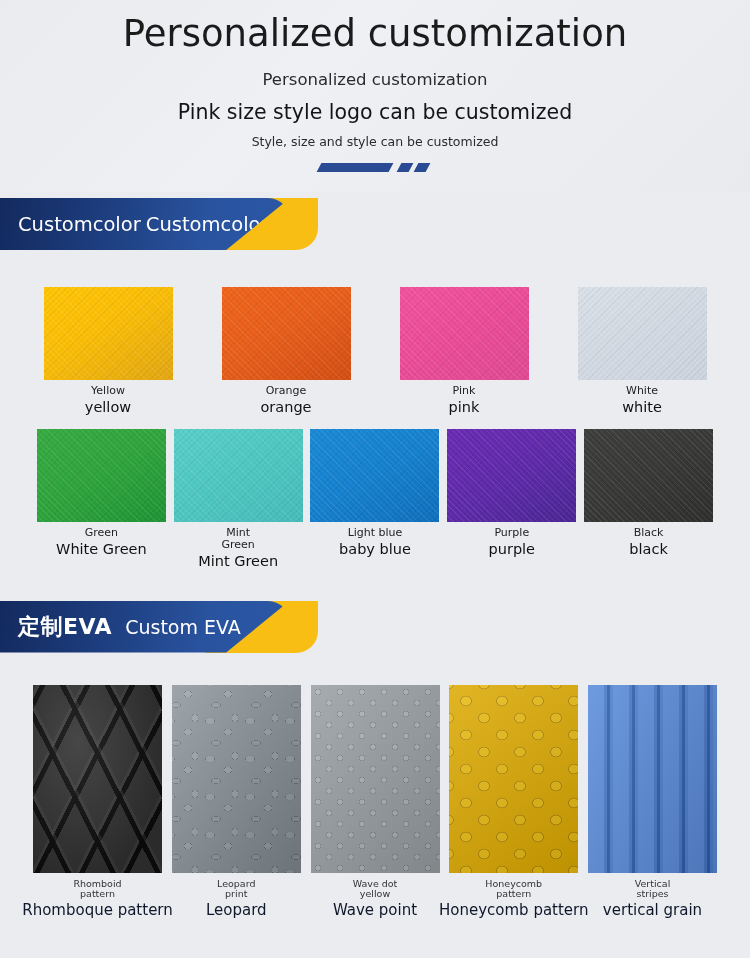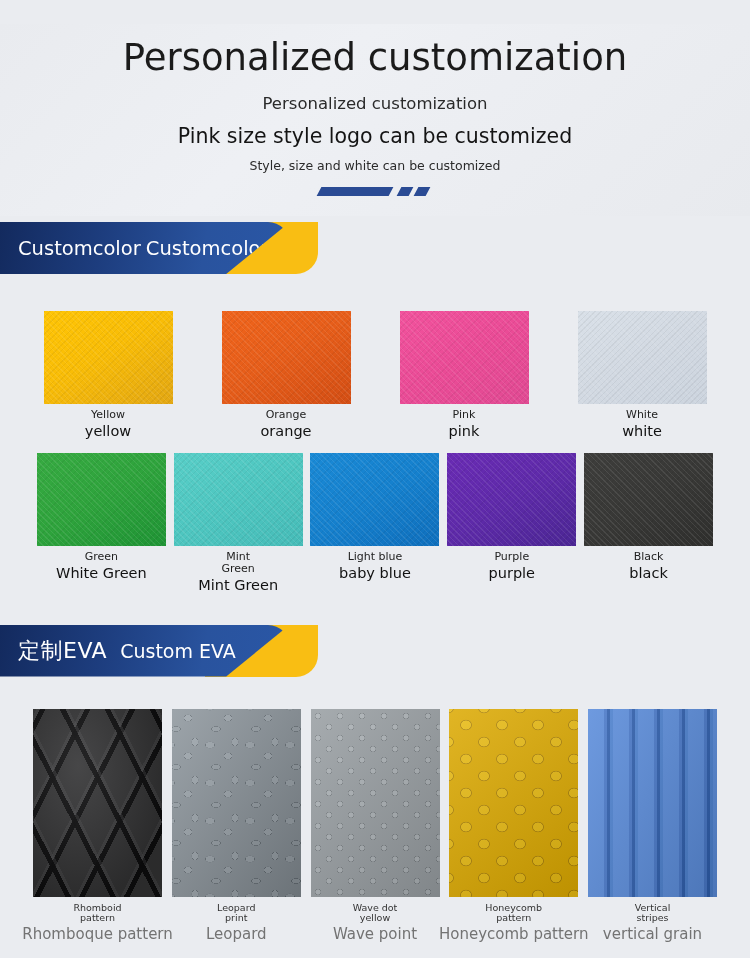--- a/index.html
+++ b/index.html
@@ -13,21 +13,20 @@
     position: relative;
   }
 
   
   .hero {
     width: 750px;
     height: 192px;
     background: linear-gradient(135deg, #e9ebef 0%, #eef0f4 40%, #e8eaee 100%);
     text-align: center;
     position: relative;
-    margin-top: 24px;
   }
   .hero-title {
     font-size: 37px;
     font-weight: 400;
     color: #1b1b1b;
     letter-spacing: 0px;
     padding-top: 11px;
     line-height: 1.22;
     font-family: "DejaVu Sans", sans-serif;
   }
@@ -96,21 +95,21 @@
     display: flex;
     align-items: center;
   }
   .banner .blue-label {
     color: #ffffff;
     padding-left: 18px;
     white-space: nowrap;
   }
   .banner-cn {
     font-size: 22px;
-    font-weight: 400;
+    font-weight: 700;
     letter-spacing: 0.5px;
     margin-top: 44px;
   }
   .banner-en {
     font-size: 19px;
     font-weight: 400;
     margin-left: 8px;
   }
   .banner-one { font-size: 19.5px; font-weight: 400; }
 
@@ -283,34 +282,34 @@
     font-size: 9.5px;
     color: #333;
     margin-top: 6px;
     text-align: center;
     line-height: 1.15;
     max-width: 58px;
     word-wrap: break-word;
   }
   .eva-lbl-big {
     font-size: 15px;
-    color: #737373;
+    color: #0f172a;
     margin-top: 2px;
     line-height: 1.1;
     white-space: nowrap;
   }
 </style>
 </head>
 <body>
 
 <div class="hero">
   <div class="hero-title">Personalized customization</div>
   <div class="hero-sub1">Personalized customization</div>
   <div class="hero-sub2">Pink size style logo can be customized</div>
-  <div class="hero-sub3">Style, size and white can be customized</div>
+  <div class="hero-sub3">Style, size and style can be customized</div>
   <div class="hero-deco">
     <i class="bar"></i>
       <i class="d1"></i>
       <i class="d2"></i>
   </div>
 </div>
 
 <div class="banner">
   <div class="yellow"></div>
   <div class="blue">

